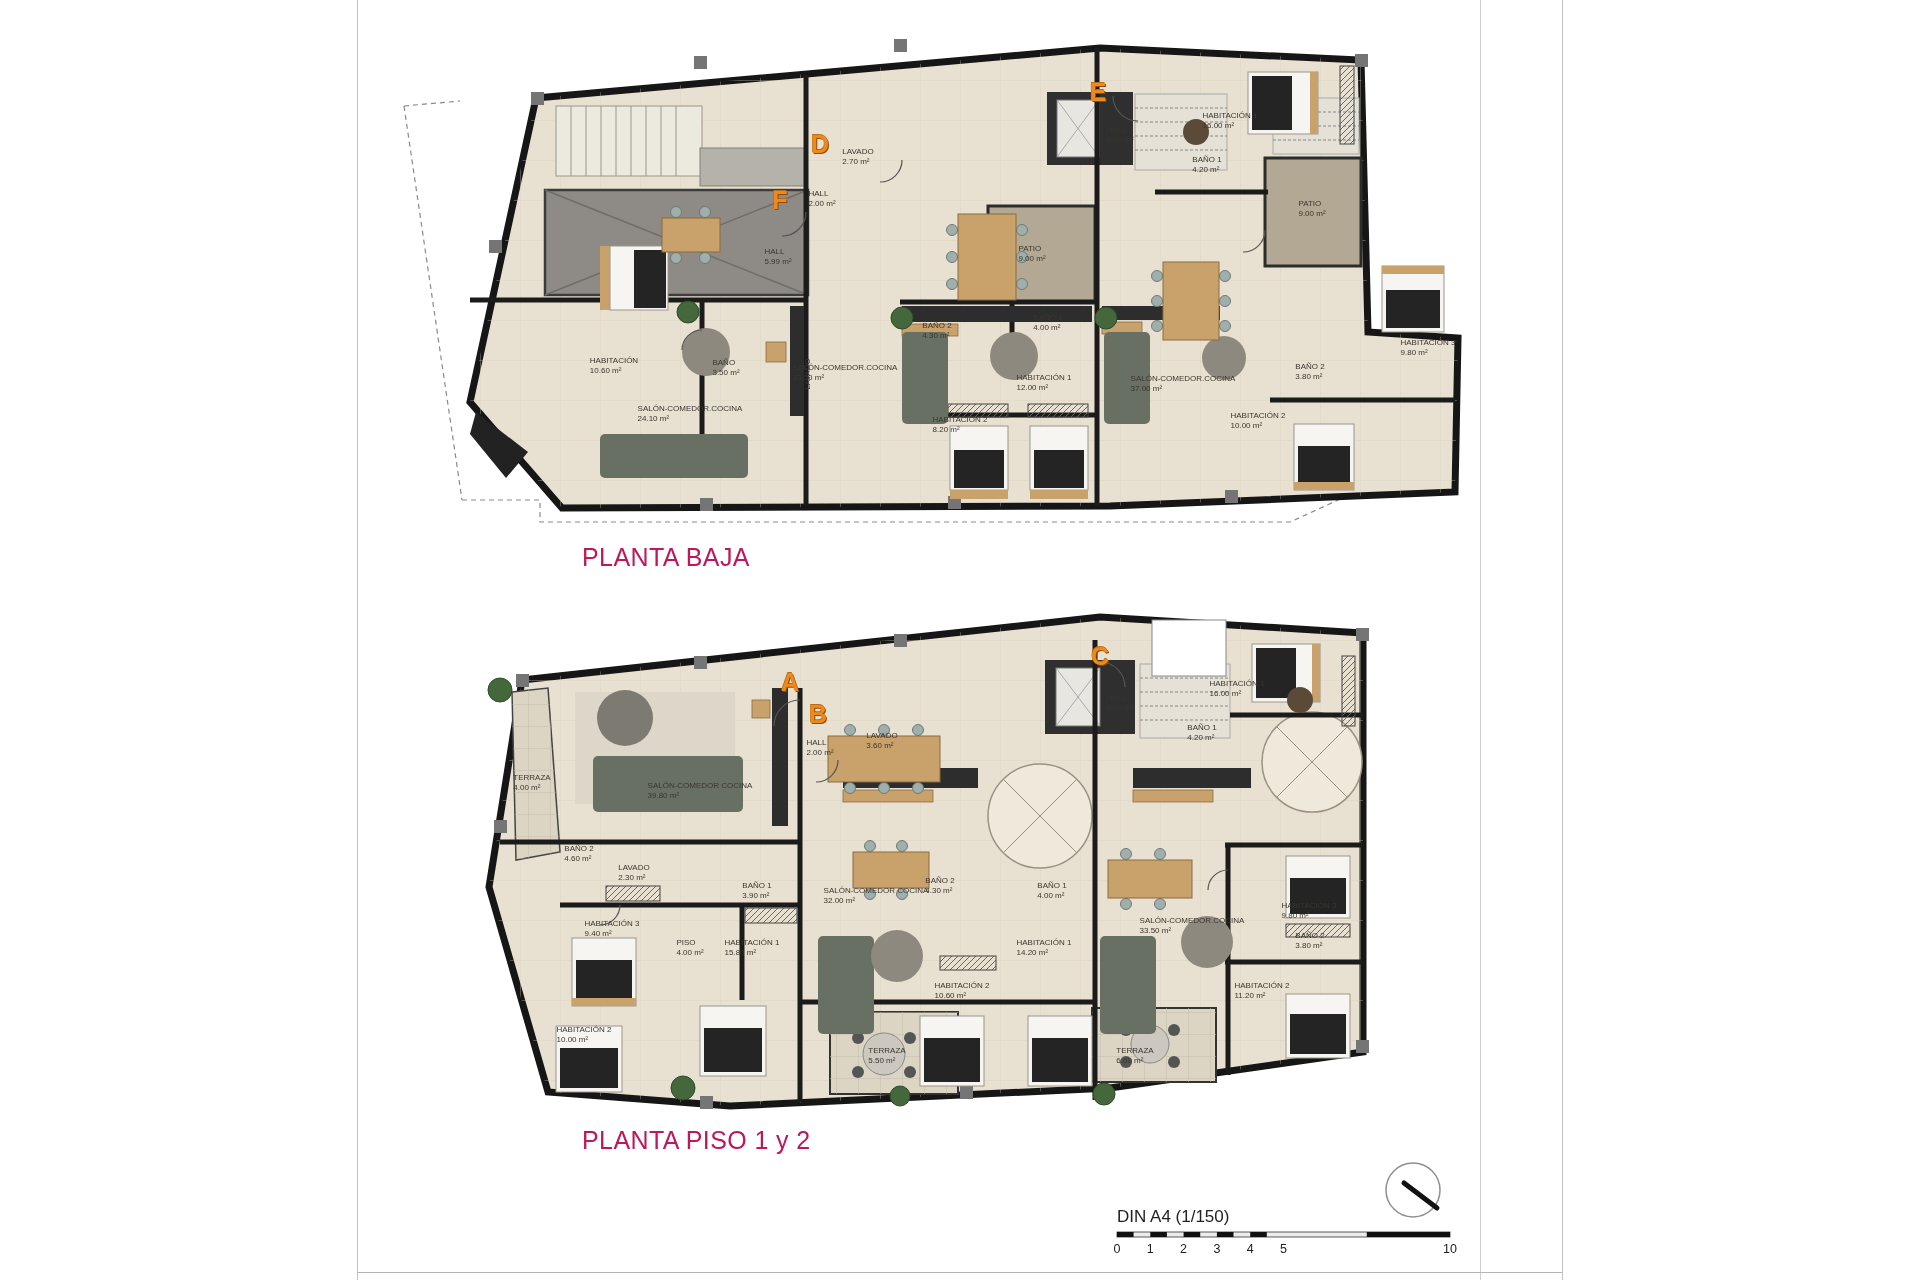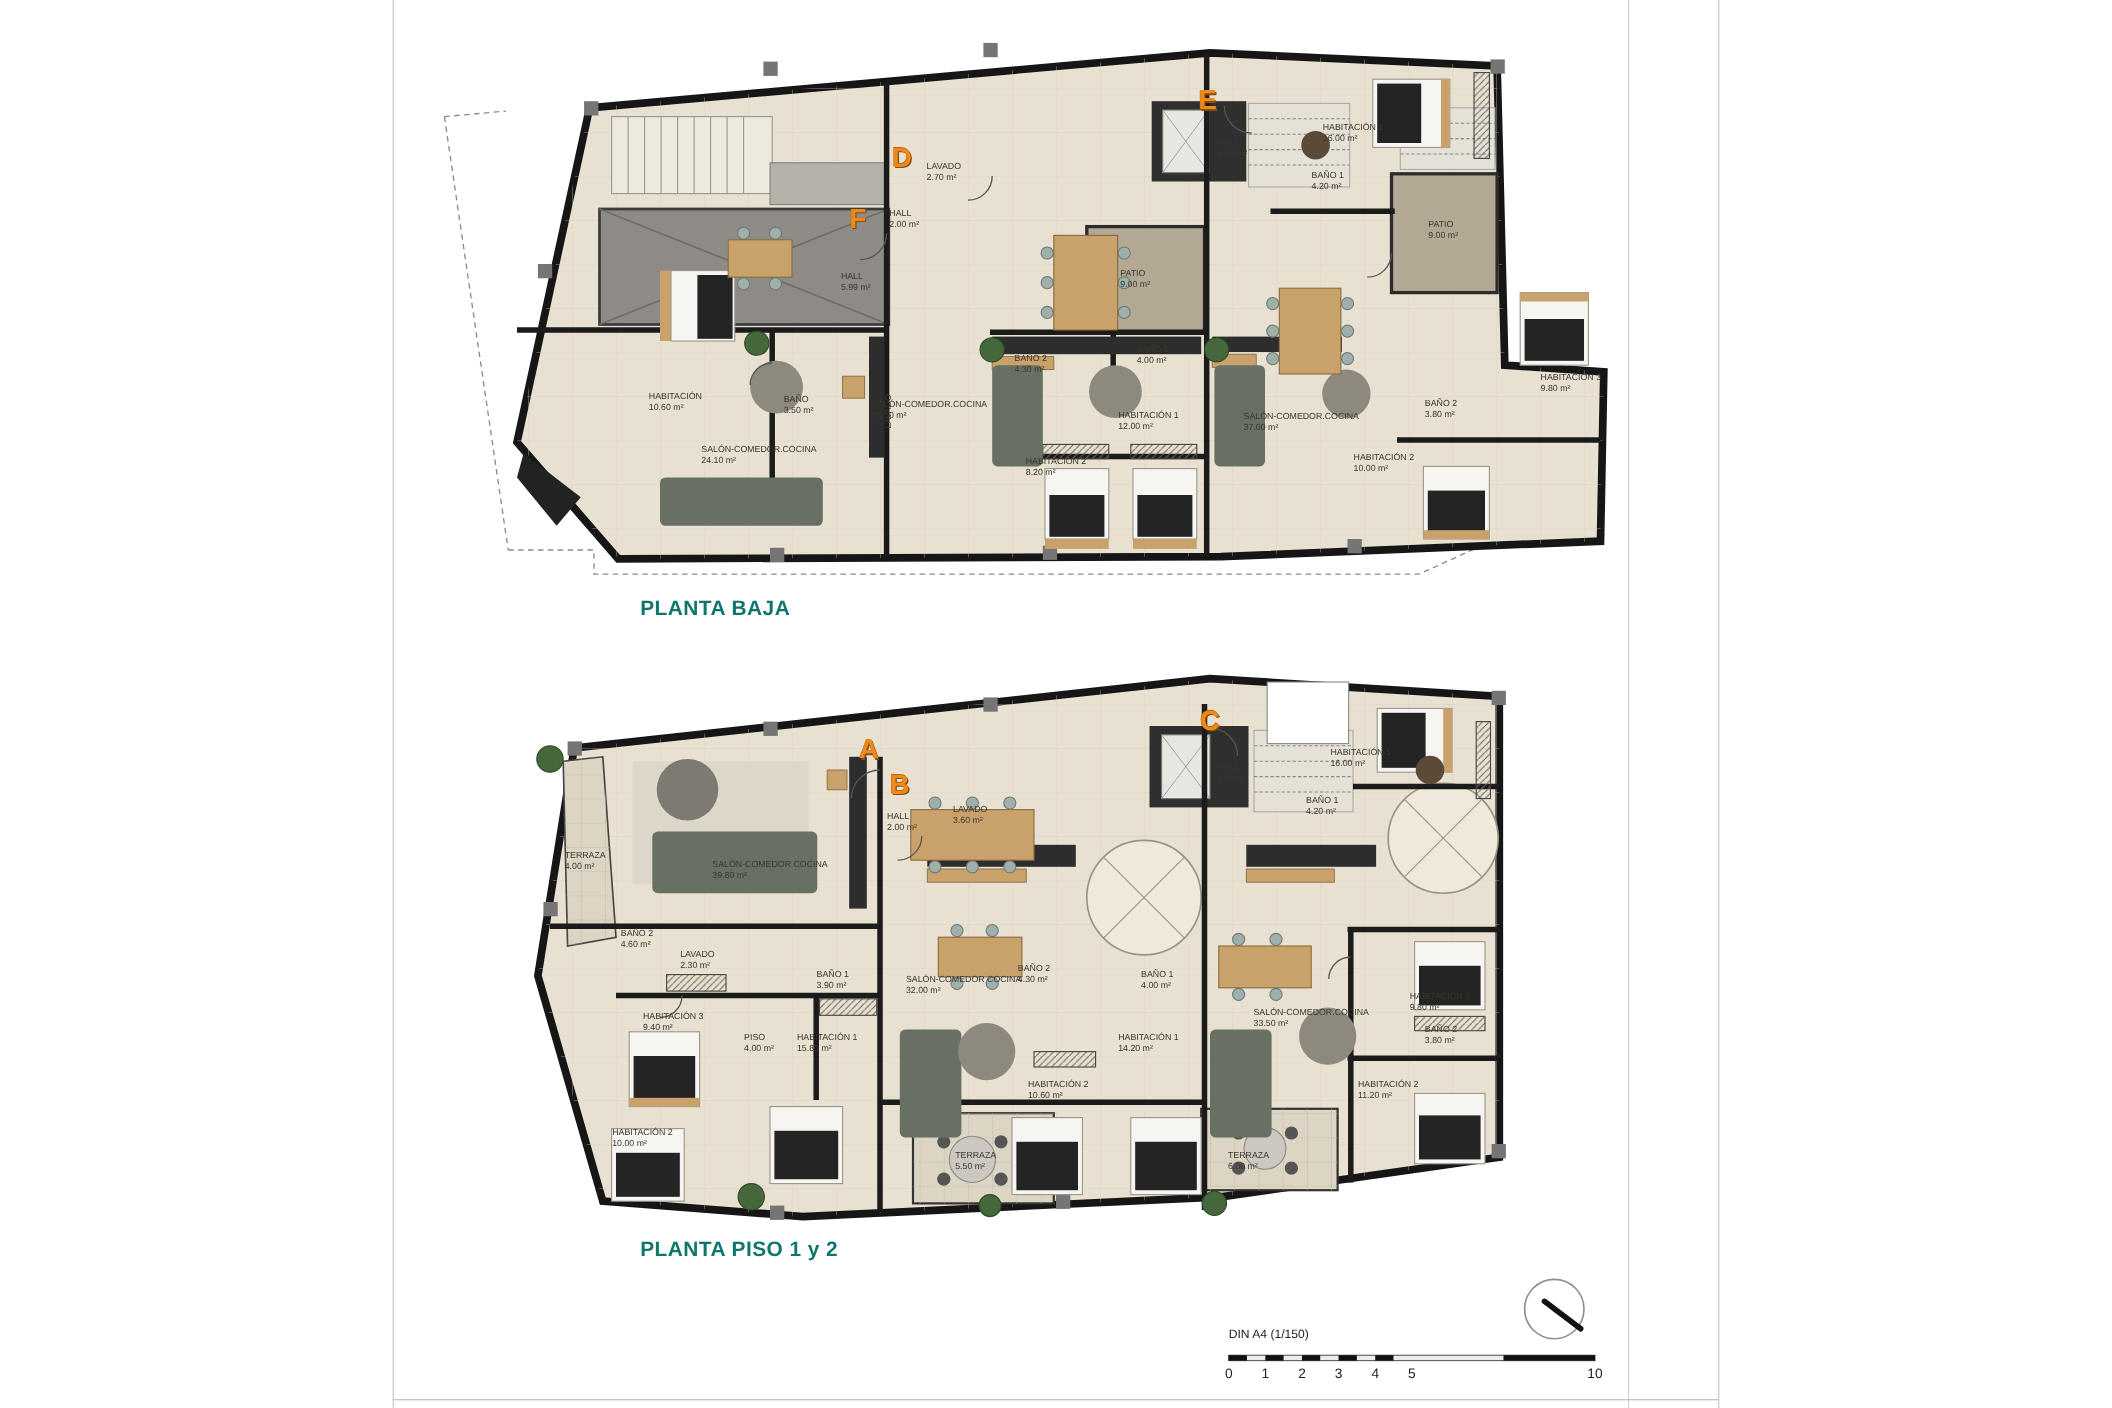--- a/index.html
+++ b/index.html
@@ -1,21 +1,21 @@
 <!DOCTYPE html>
 <html><head>
 <meta charset="utf-8">
 <style>
   html,body{margin:0;padding:0;background:#ffffff;}
   .stage{position:relative;width:1920px;height:1280px;background:#ffffff;overflow:hidden;
          font-family:"Liberation Sans", sans-serif;}
   .vline{position:absolute;top:0;bottom:0;width:1px;background:#c3c3c3;}
   .hline{position:absolute;height:1px;background:#b5b5b5;}
-  .plan-title{position:absolute;font-size:19px;font-weight:700;color:#0f766e;letter-spacing:.4px;white-space:nowrap;}
-  .scale-label{position:absolute;font-size:11px;color:#222;white-space:nowrap;}
+  .plan-title{position:absolute;font-size:25px;font-weight:400;color:#be185d;letter-spacing:.4px;white-space:nowrap;}
+  .scale-label{position:absolute;font-size:17px;color:#222;white-space:nowrap;}
   .tick{position:absolute;font-size:12.5px;color:#222;transform:translateX(-50%);}
   .room-label{position:absolute;transform:translate(-50%,-50%);text-align:left;
               font-size:8px;line-height:1.25;color:#3a362f;white-space:nowrap;pointer-events:none;}
   .room-label .nm{display:block;}
   .room-label .ar{display:block;}
   .room-label.vert{transform:translate(-50%,-50%) rotate(-90deg);}
   .marker{position:absolute;transform:translate(-50%,-50%);font-size:25px;font-weight:800;
           color:#ef8a1a;text-shadow:1px 1px 0 #8a4d10, -0.5px -0.5px 0 #b96a12;}
   svg{position:absolute;left:0;top:0;}
 </style>

